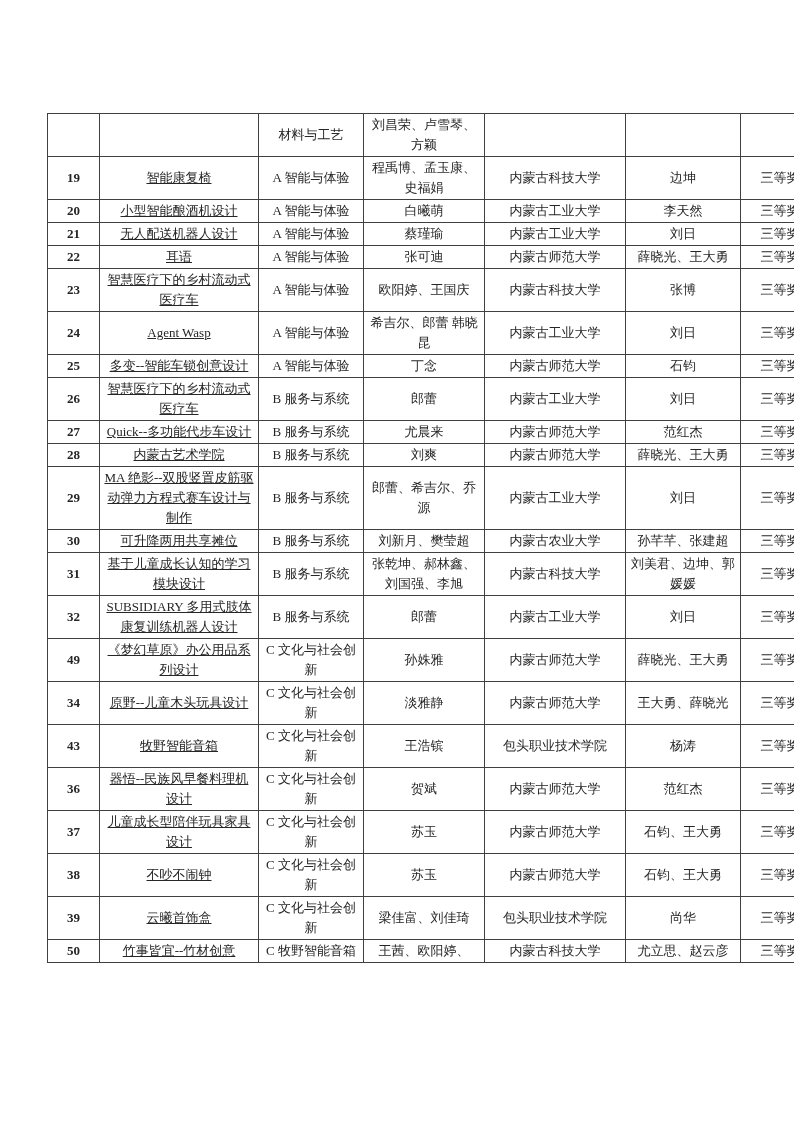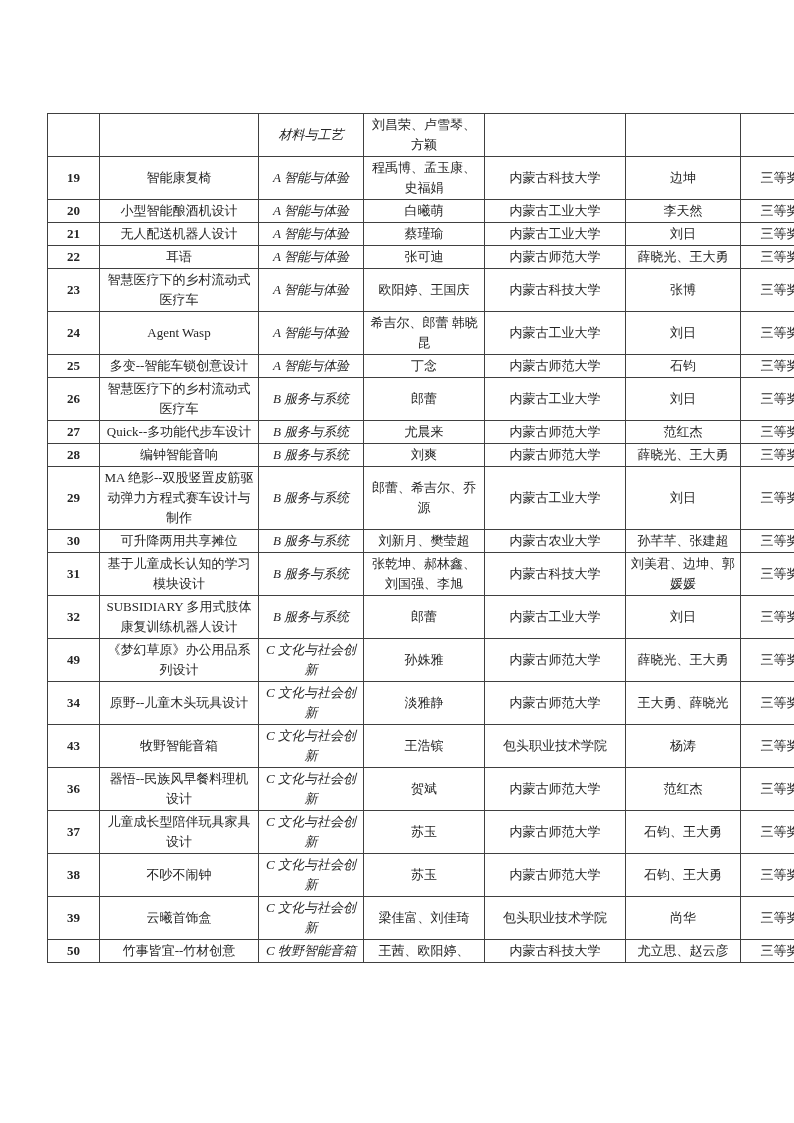--- a/index.html
+++ b/index.html
@@ -33,22 +33,22 @@
   table.awards td {
     border: 1px solid #404040;
     text-align: center;
     vertical-align: middle;
     padding: 1px 4px;
     height: 20px;
     overflow: hidden;
     word-break: break-all;
   }
   td.col-no       { width: 43px; font-weight: bold; }
-  td.col-project  { width: 150px; padding: 1px 13px; }
-  td.col-category { width: 96px;  padding: 1px 1px; font-style: italic; }
+  td.col-project  { width: 150px; padding: 1px 13px; text-decoration: underline; }
+  td.col-category { width: 96px;  padding: 1px 1px; }
   td.col-members  { width: 112px; padding: 1px 3px; }
   td.col-school   { width: 132px; }
   td.col-advisor  { width: 106px; padding: 1px 2px; }
   td.col-award    { width: 70px; }
 </style>
 </head>
 <body>
 
 <div class="page">
   <div class="table-wrap">
@@ -139,21 +139,21 @@
             <td class="col-no">27</td>
             <td class="col-project">Quick--多功能代步车设计</td>
             <td class="col-category">B 服务与系统</td>
             <td class="col-members">尤晨来</td>
             <td class="col-school">内蒙古师范大学</td>
             <td class="col-advisor">范红杰</td>
             <td class="col-award">三等奖</td>
           </tr>
           <tr>
             <td class="col-no">28</td>
-            <td class="col-project">编钟智能音响</td>
+            <td class="col-project">内蒙古艺术学院</td>
             <td class="col-category">B 服务与系统</td>
             <td class="col-members">刘爽</td>
             <td class="col-school">内蒙古师范大学</td>
             <td class="col-advisor">薛晓光、王大勇</td>
             <td class="col-award">三等奖</td>
           </tr>
           <tr>
             <td class="col-no">29</td>
             <td class="col-project">MA 绝影--双股竖置皮筋驱动弹力方程式赛车设计与制作</td>
             <td class="col-category">B 服务与系统</td>

